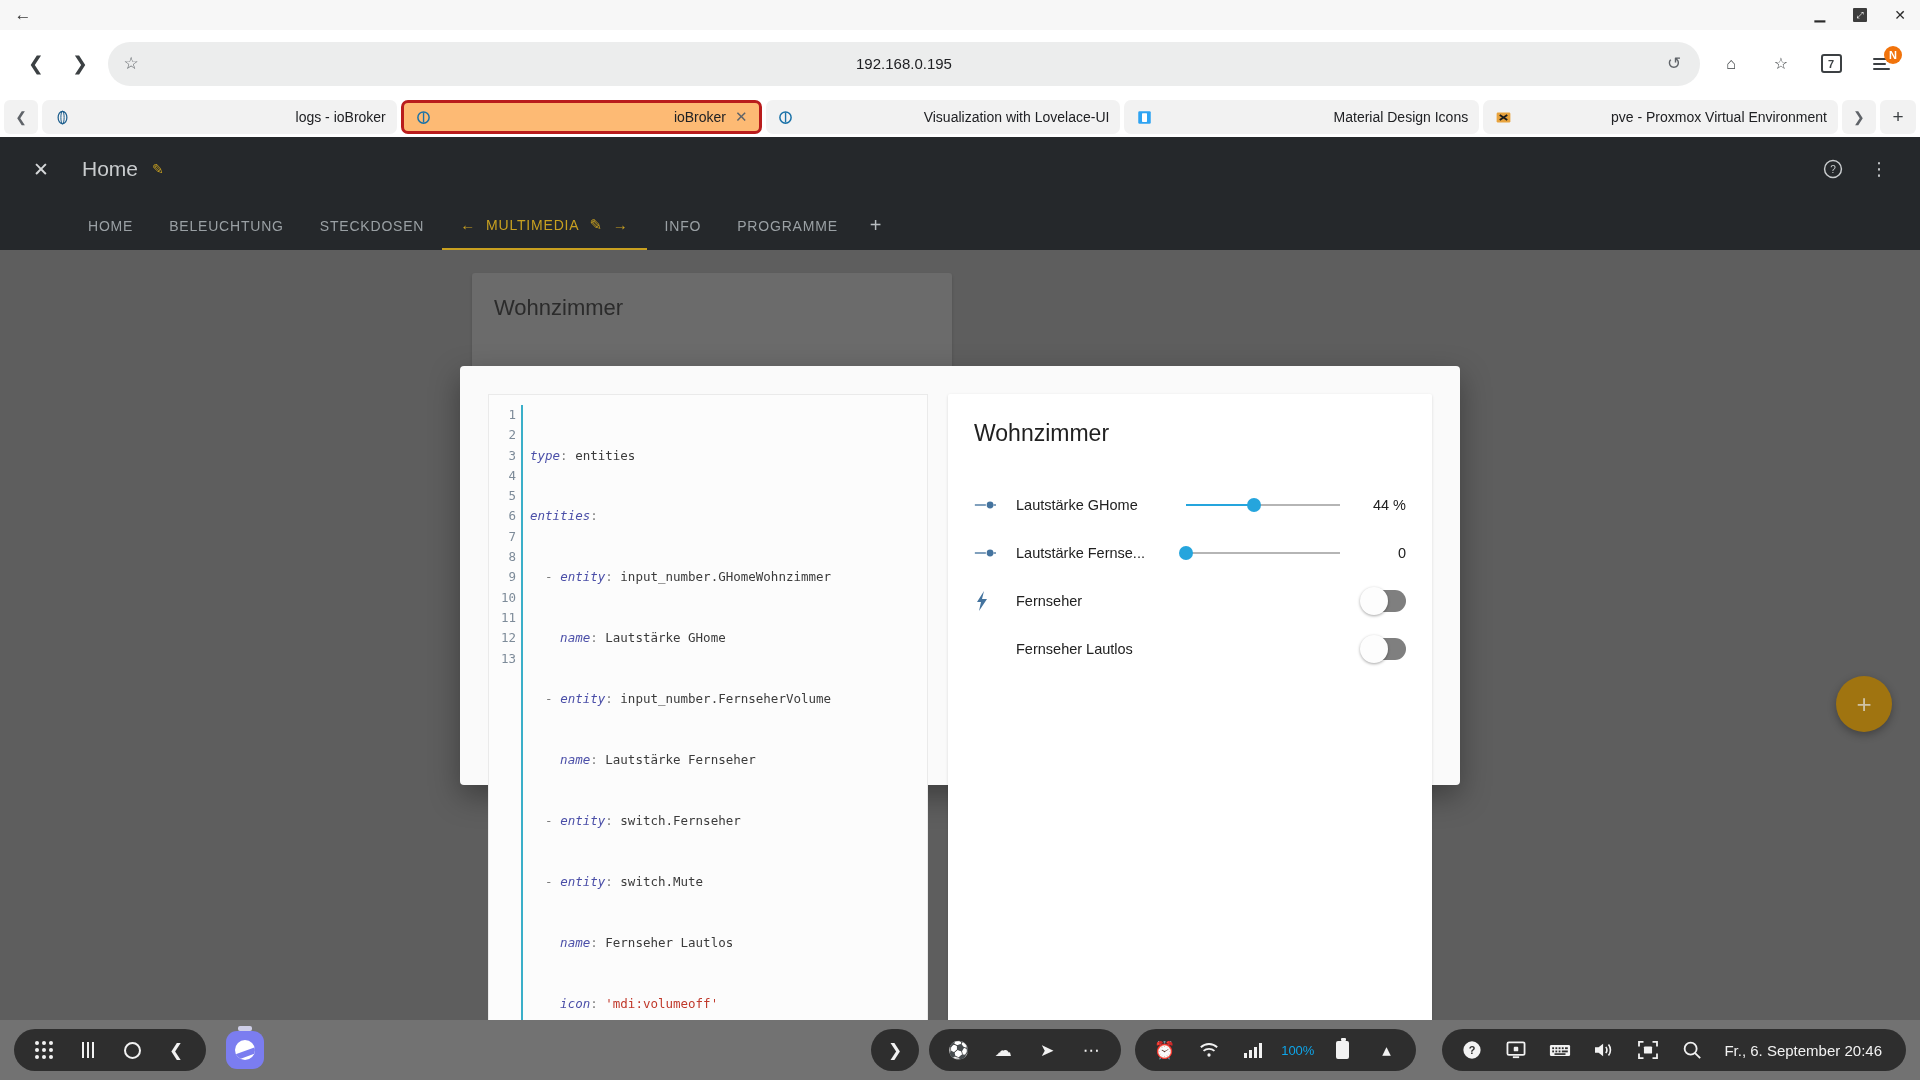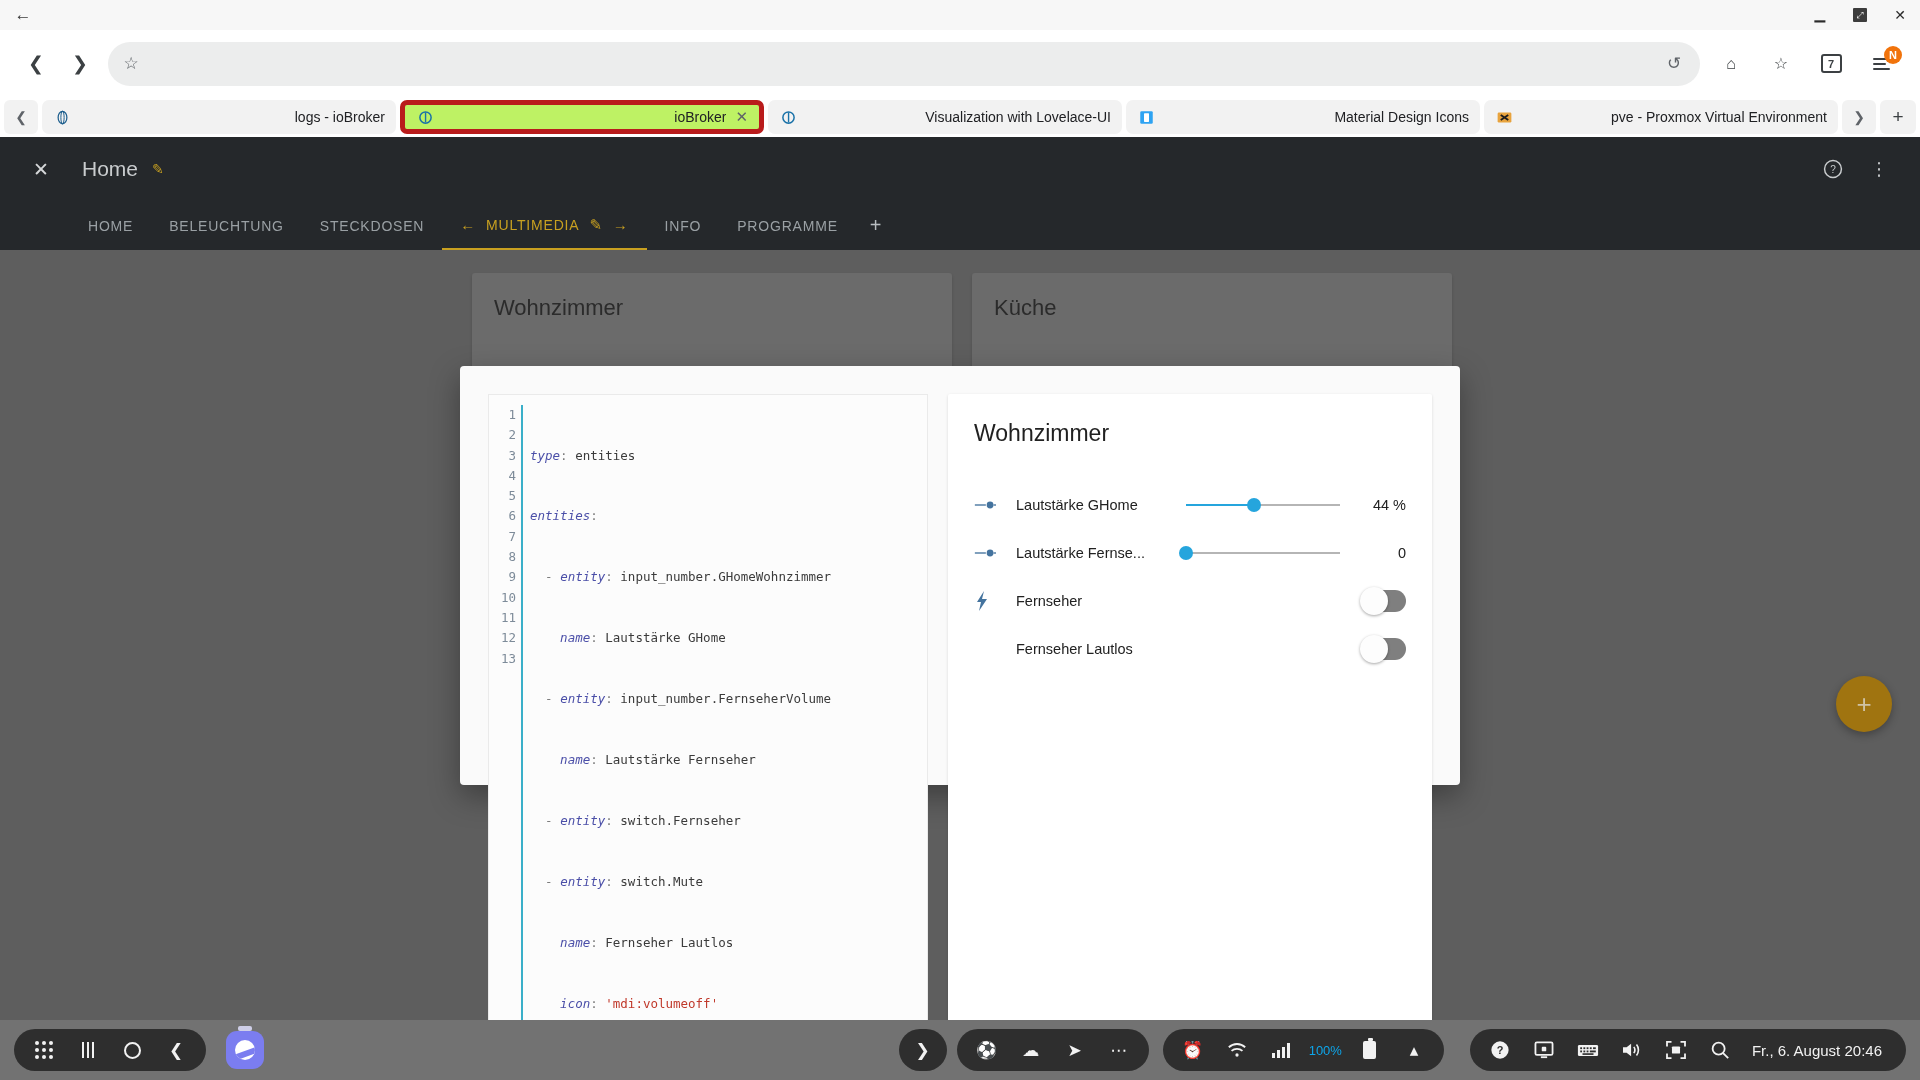--- a/index.html
+++ b/index.html
@@ -90,21 +90,21 @@
   .tab-scroll {
     width: 34px; height: 34px; border-radius: 6px; background: #f2f2f2;
     display: flex; align-items: center; justify-content: center;
     color: #5f6368; font-size: 14px; flex-shrink: 0;
   }
   .tab {
     height: 34px; border-radius: 7px; display: flex; align-items: center;
     padding: 0 11px; gap: 9px; background: #f2f2f2; overflow: hidden;
     flex: 1 1 0; min-width: 0;
   }
-  .tab.active { background: #bef264; border: 5px solid #b91c1c; }
+  .tab.active { background: #fdba74; border: 3px solid #b91c1c; }
   .tab .favicon {
     width: 18px; height: 18px; flex-shrink: 0; display: flex;
     align-items: center; justify-content: center; font-size: 13px;
   }
   .tab .tlabel {
     font-size: 14px; color: #202124; white-space: nowrap; overflow: hidden;
     text-overflow: ellipsis; flex: 1; text-align: right;
   }
   .tab .tclose { color: #5f6368; font-size: 15px; flex-shrink: 0; }
   .tab-new {
@@ -317,20 +317,21 @@
         <span class="wc-max-box">⤢</span>
       </div>
     <div class="wc">✕</div>
   </div>
 
   <div class="navbar">
     <div class="nav-btn">❮</div>
     <div class="nav-btn">❯</div>
     <div class="urlbar">
       <div class="star">☆</div>
+      <div class="urltext" title="Suchen oder Adresse eingeben">192.168.0.195</div>
       <div class="reload">↺</div>
     </div>
     <div class="nav-icon">⌂</div>
     <div class="nav-icon">☆</div>
     <div class="nav-icon">
       <span class="tabcount">7</span>
     </div>
     <div class="nav-icon">
       <span class="menu-lines">
           <i></i>
@@ -450,34 +451,20 @@
             <span class="ic">⟜</span>
             <span class="nm">Lautstärke GHome</span>
             <span class="sl">
               <i class="fill" style="width:44%"></i>
                 <i class="kn" style="left:44%"></i>
             </span>
             <span class="vl">44 %</span>
           </div>
         </div>
       </div>
-      <div class="bgcol" style="left:972px">
-        <div class="bgcard">
-          <h3>Küche</h3>
-          <div class="bgrow">
-            <span class="ic">⟜</span>
-            <span class="nm">Lautstärke GHome</span>
-            <span class="sl">
-              <i class="fill" style="width:26%"></i>
-                <i class="kn" style="left:26%"></i>
-            </span>
-            <span class="vl">26 %</span>
-          </div>
-        </div>
-      </div>
     </div>
 
     <div class="fab">+</div>
   </div>
 
   <div class="dlg">
 
     <div class="dlg-body">
 
       <div class="editor">
@@ -681,17 +668,17 @@
             <path d="M1 6 V1 H6 M16 1 H21 V6 M21 14 V19 H16 M6 19 H1 V14" stroke="#f2f2f2" stroke-width="2" fill="none"></path>
             <rect x="6.5" y="6" width="9" height="8" rx="1" fill="#f2f2f2"></rect>
           </svg>
       </div>
       <div class="ti">
         <svg width="20" height="20" viewBox="0 0 22 22">
             <circle cx="9.5" cy="9.5" r="6.6" fill="none" stroke="#f2f2f2" stroke-width="2"></circle>
             <path d="M14.4 14.4 L20 20" stroke="#f2f2f2" stroke-width="2"></path>
           </svg>
       </div>
-      <div class="tb-clock">Fr., 6. August 20:46</div>
+      <div class="tb-clock">Fr., 6. September 20:46</div>
     </div>
   </div>
 
 </div>
 
 </body></html>

